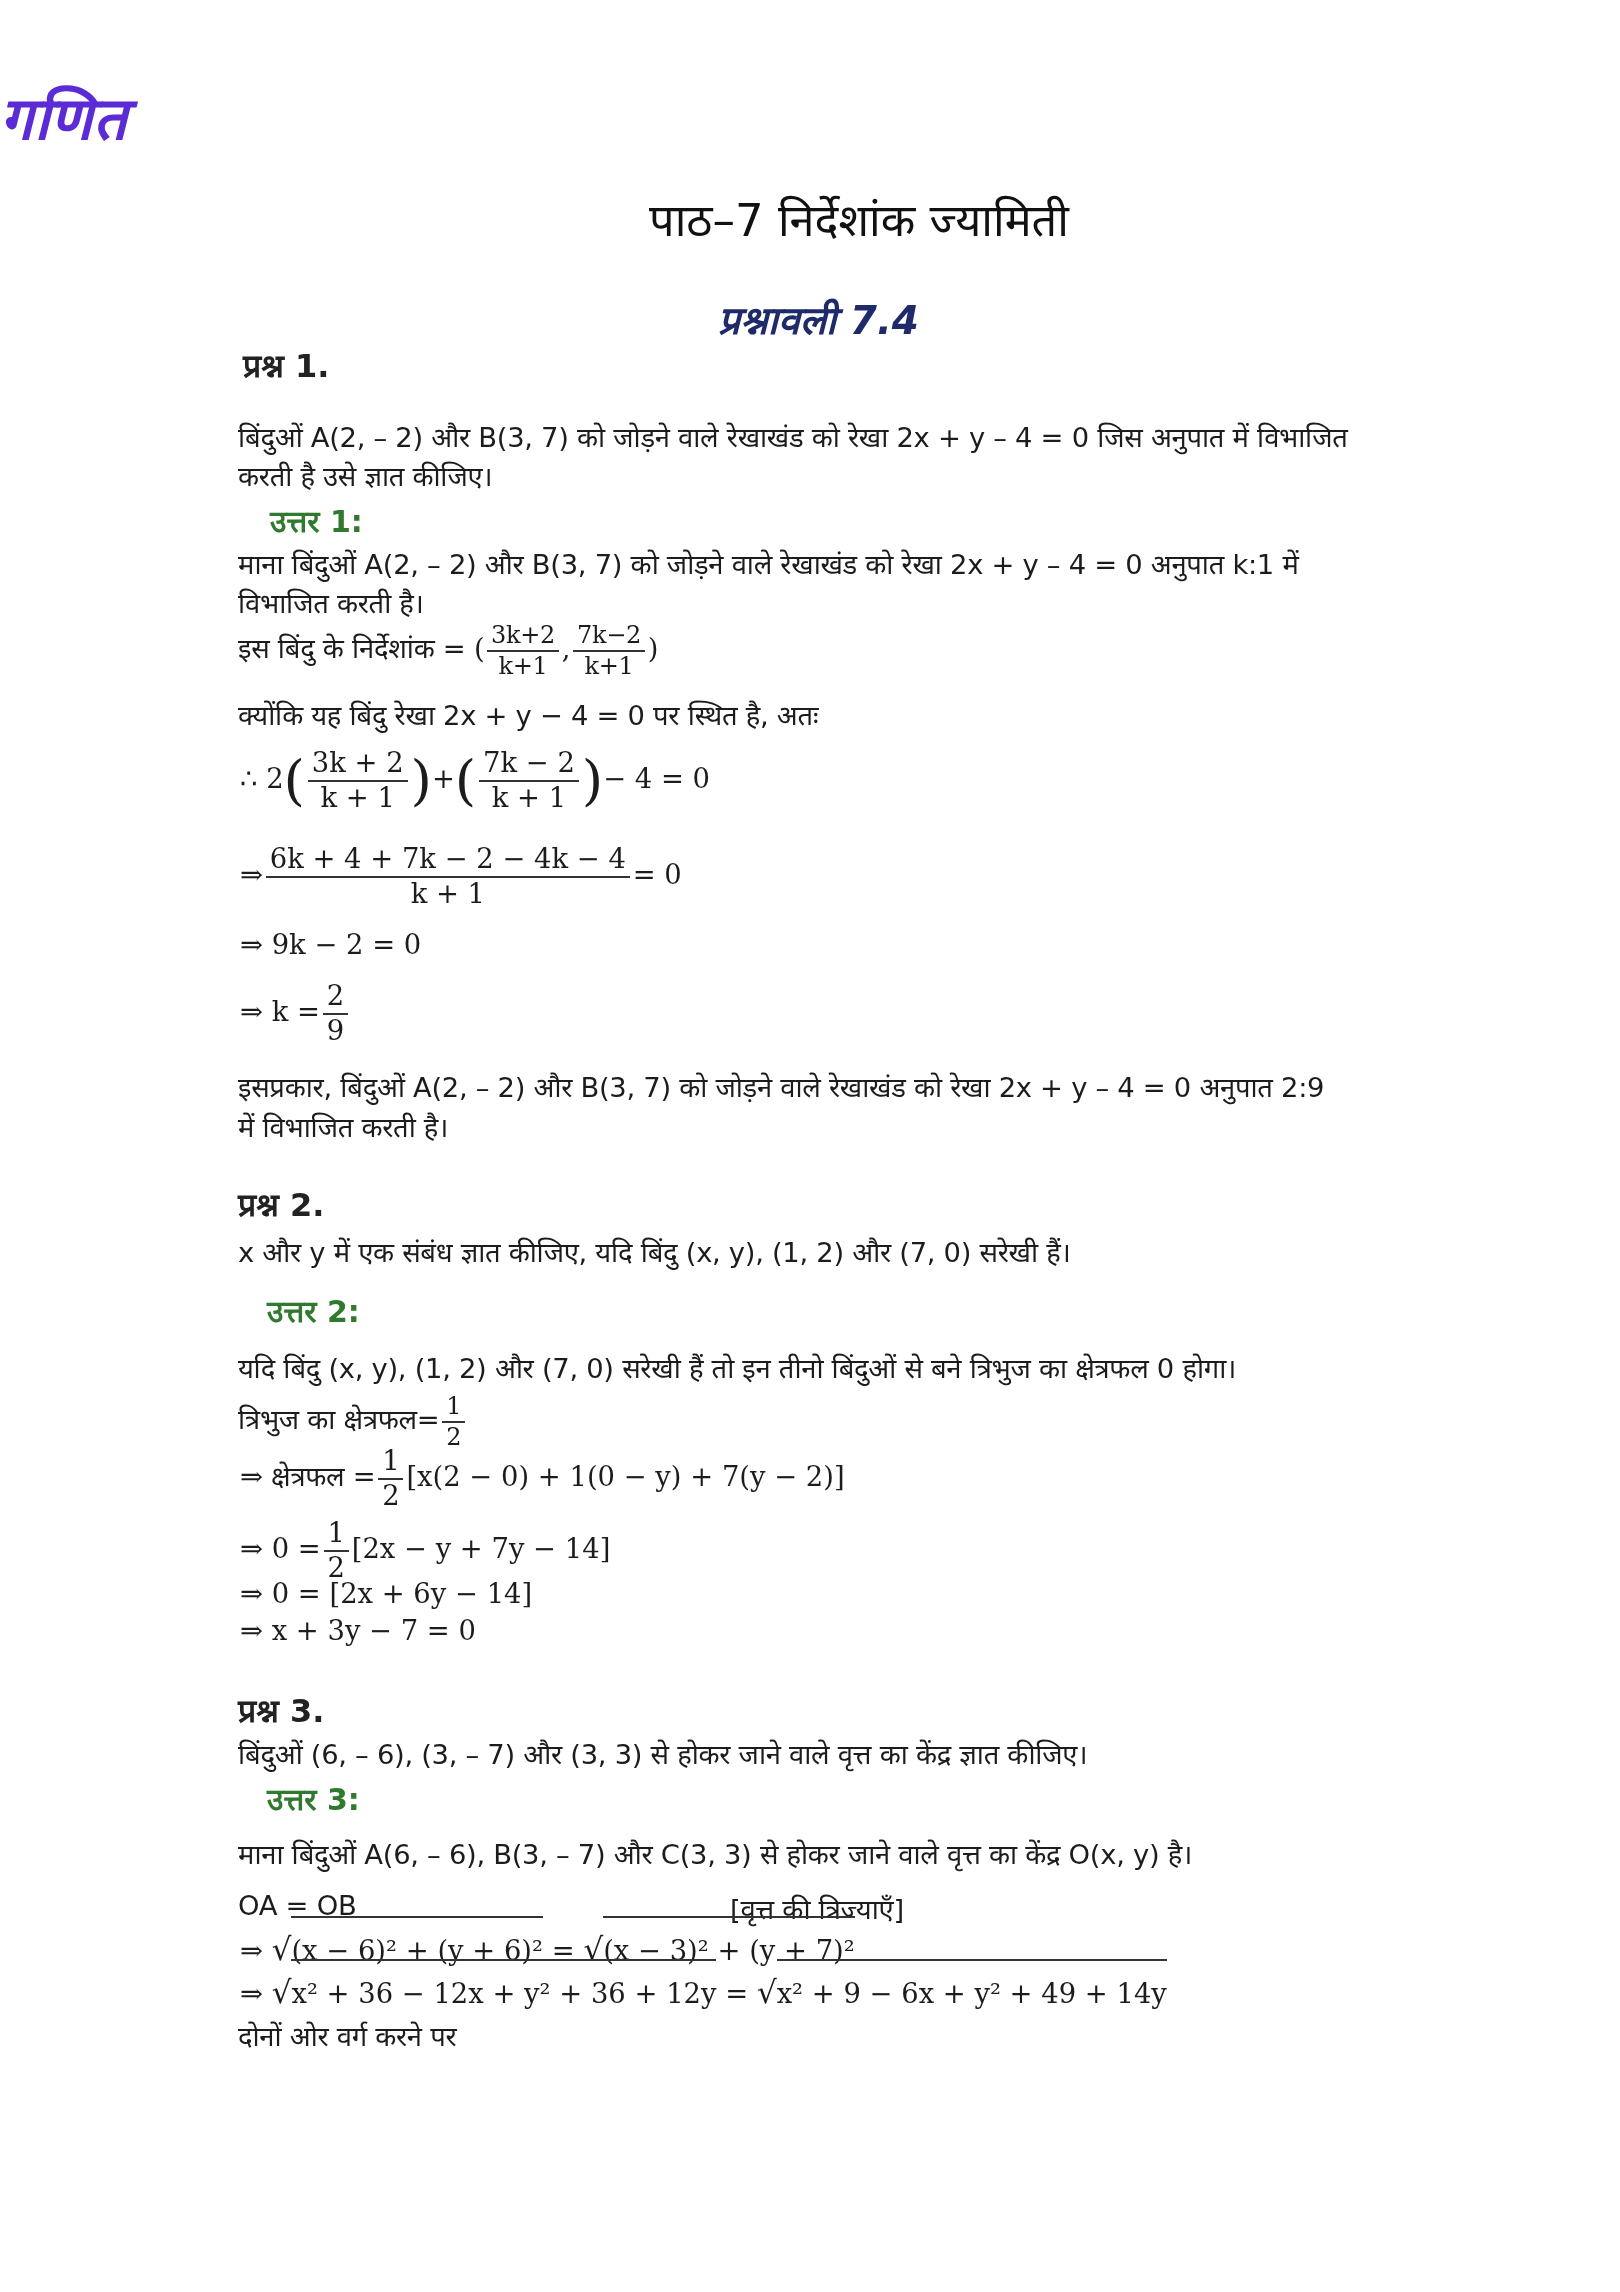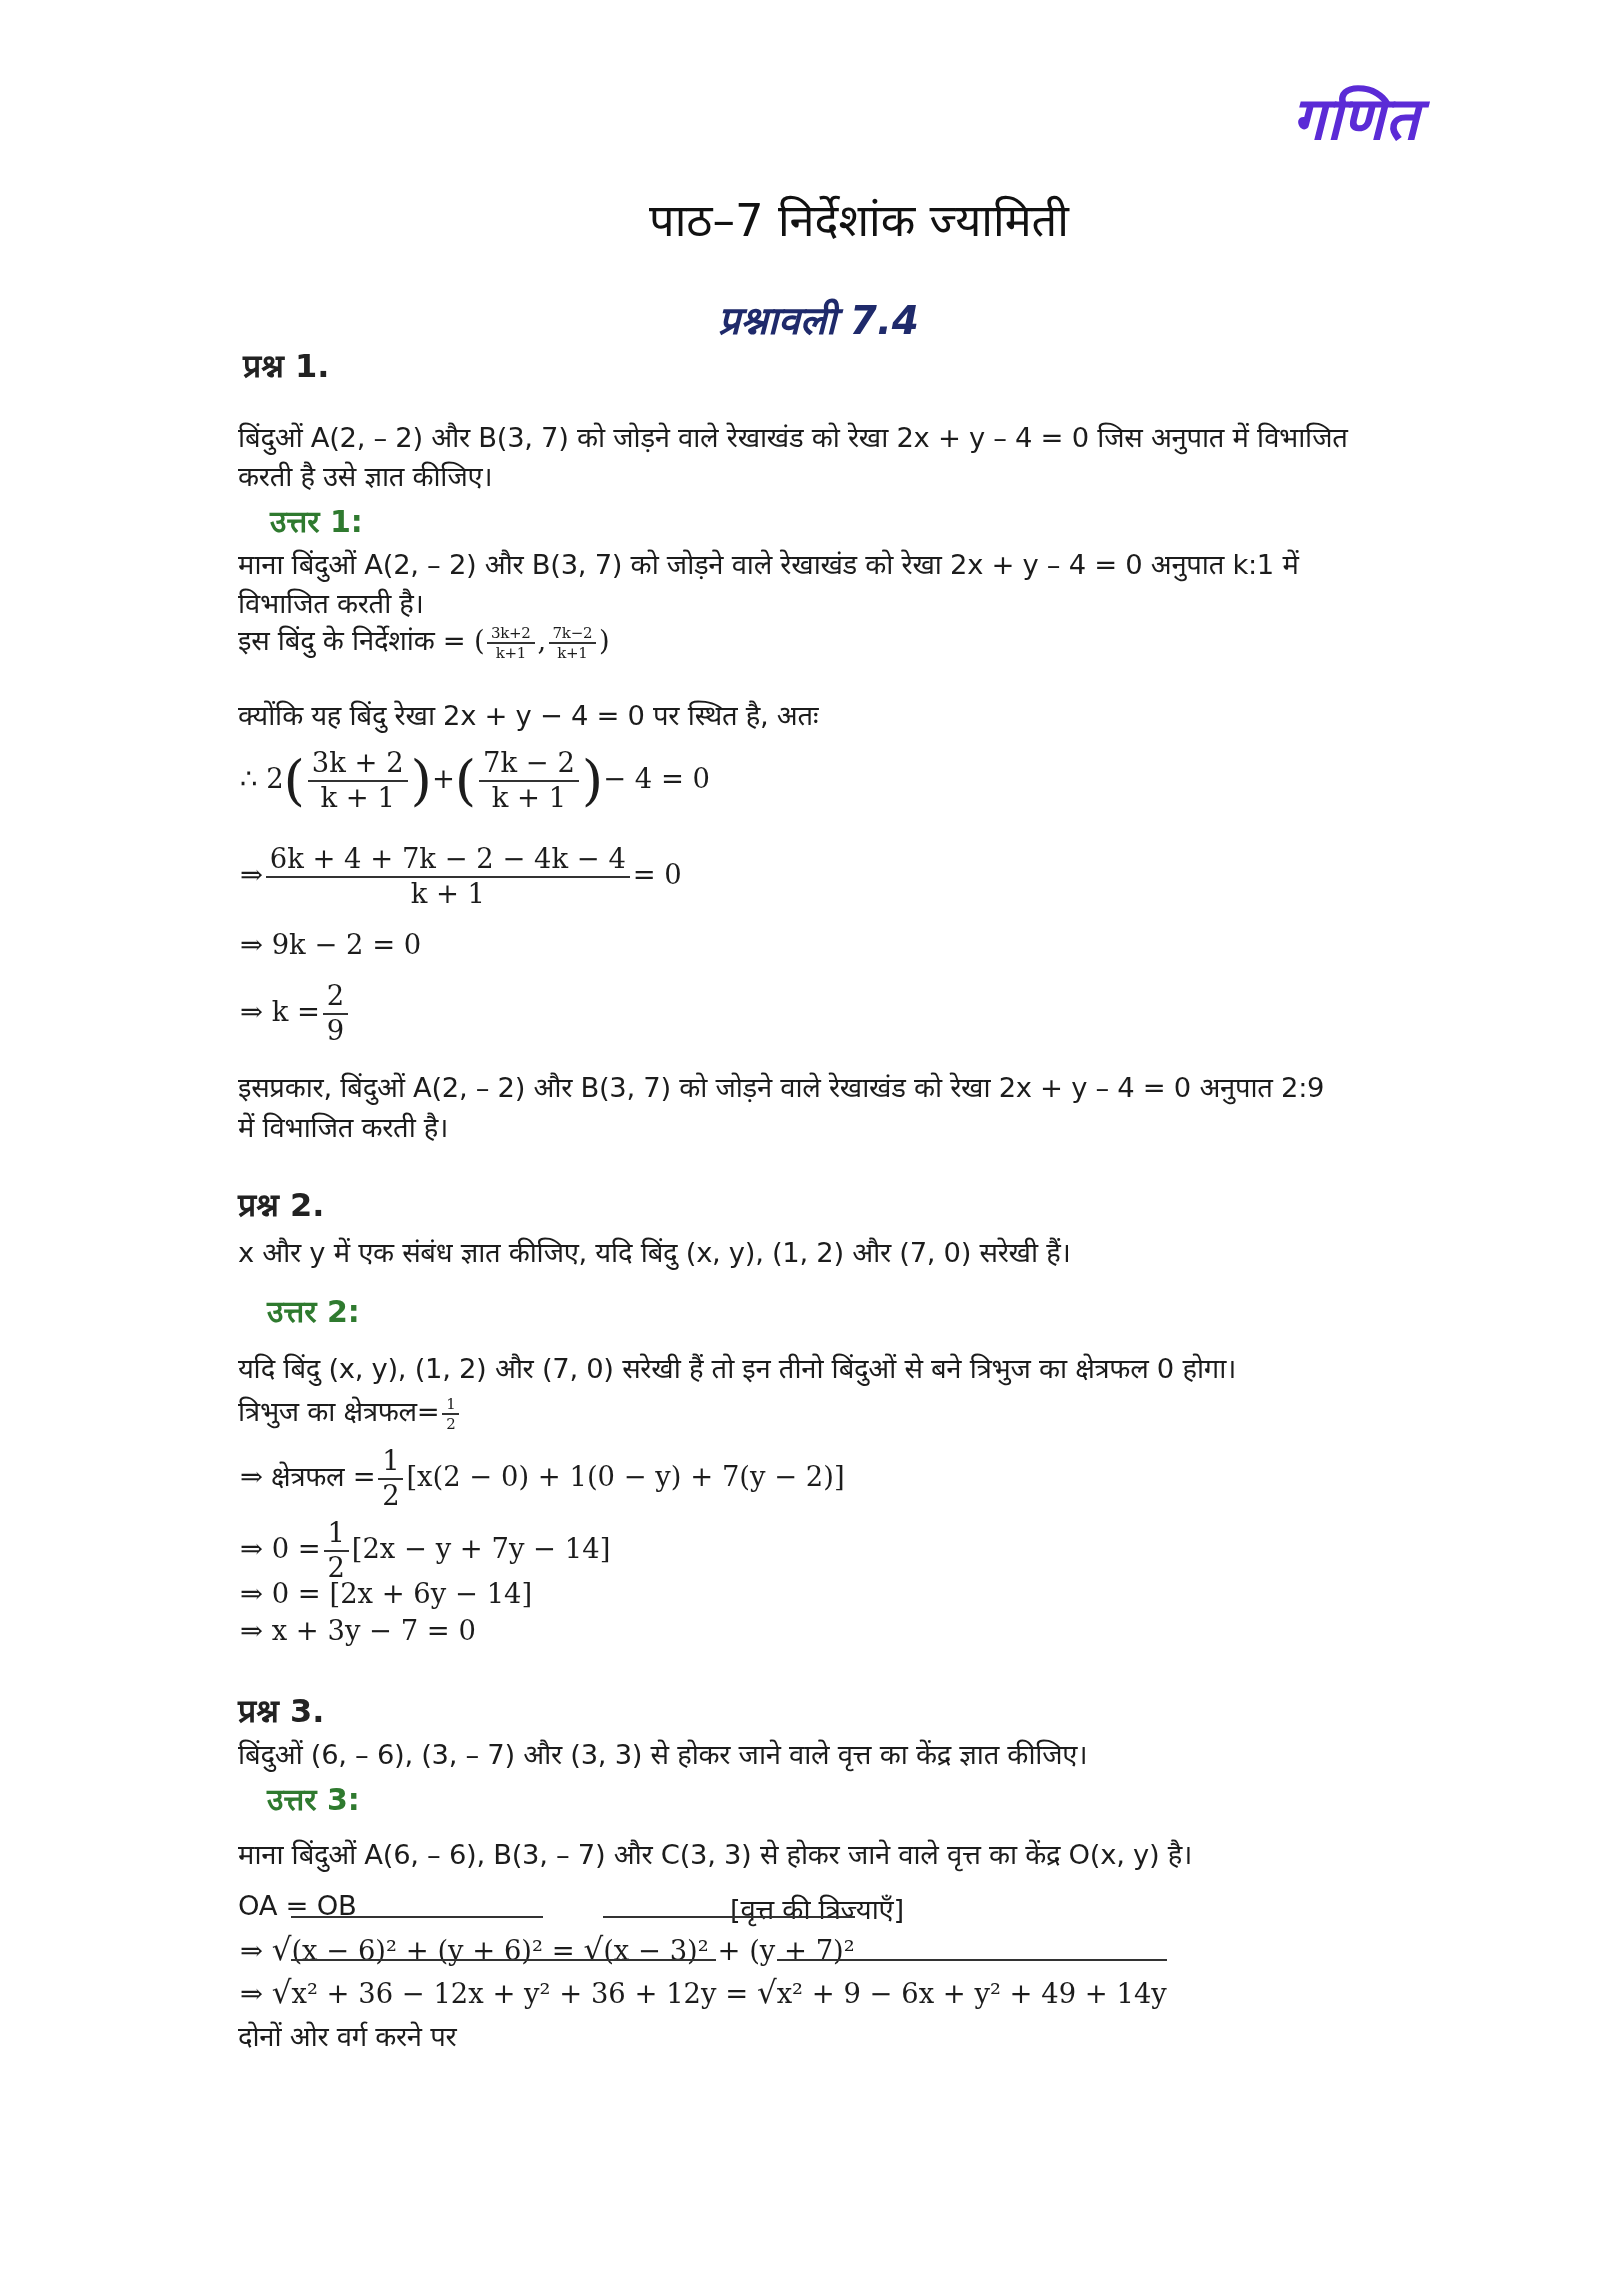--- a/index.html
+++ b/index.html
@@ -1,31 +1,31 @@
 <!DOCTYPE html>
 <html><head>
 <meta charset="utf-8">
 <style>
   html, body { margin: 0; padding: 0; background: #ffffff; }
   body { width: 1620px; height: 2293px; position: relative; overflow: hidden;
          font-family: "DejaVu Sans", sans-serif; color: #1a1a1a; }
   .abs { position: absolute; white-space: nowrap; }
-  .title { left: 0; width: 1420px; text-align: right; top: 76px; font-size: 59px; font-weight: bold;
+  .title { left: 0; width: 1420px; text-align: left; top: 76px; font-size: 59px; font-weight: bold;
            font-style: italic; color: #5b2bd6; letter-spacing: 1px; }
   .subtitle { left: 0; width: 1718px; text-align: center; top: 188px; font-size: 45px; color: #111; }
   .exercise { left: 0; width: 1637px; text-align: center; top: 292px; font-size: 39px; font-weight: bold;
               font-style: italic; color: #1f2a6b; }
   .qhead { font-size: 32px; font-weight: bold; color: #222; }
   .ahead { font-size: 30px; font-weight: bold; color: #2f7a2f; }
   .txt { font-size: 27.4px; color: #1c1c1c; letter-spacing: -0.3px; }
   .math { font-family: "DejaVu Serif", serif; font-size: 27.4px; color: #1c1c1c; }
   .frac { display: inline-flex; flex-direction: column; align-items: center; vertical-align: middle; margin: 0 2.9px; }
   .frac .n { border-bottom: 2px solid #333; padding: 0 3.9px; line-height: 1.2; }
   .frac .d { padding: 0 3.9px; line-height: 1.2; }
-  .small .frac { font-size: 15px; text-align: center; }
+  .small .frac { font-size: 24px; text-align: center; }
   .paren { font-size: 55px; font-weight: 200; vertical-align: middle; line-height: 1; }
   .sqrt { border-top: 2px solid #333; padding-top: 17px; }
   .rad { font-size: 31px; }
 </style>
 </head>
 <body>
 
 <div class="abs title">गणित</div>
 <div class="abs subtitle">पाठ–7 निर्देशांक ज्यामिती</div>
 <div class="abs exercise">प्रश्नावली 7.4</div>

